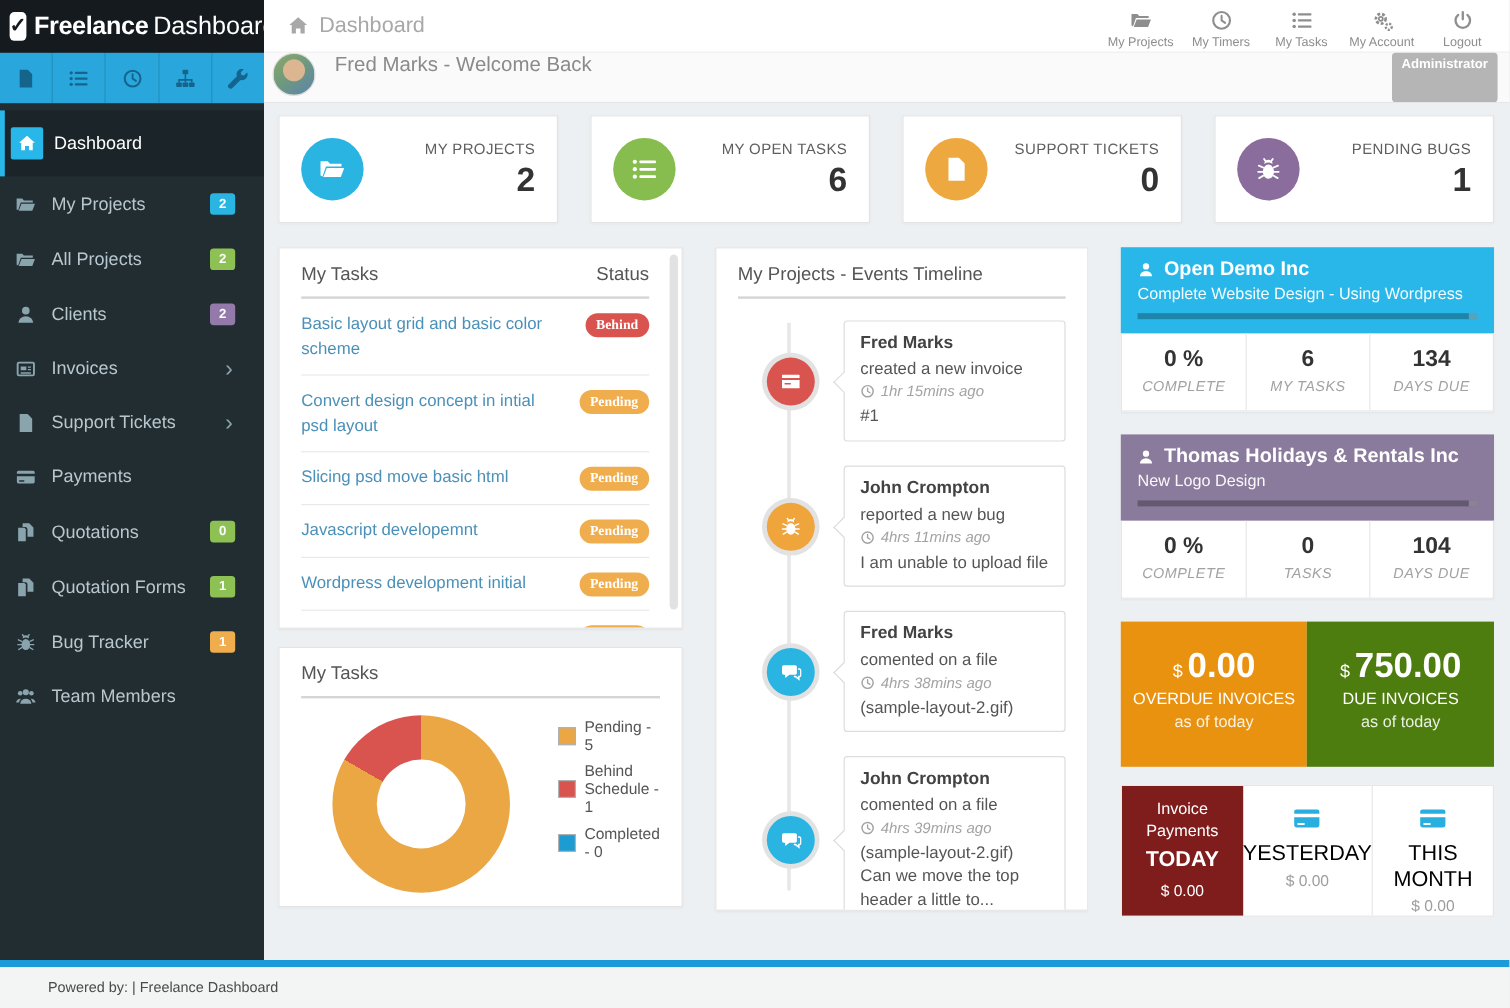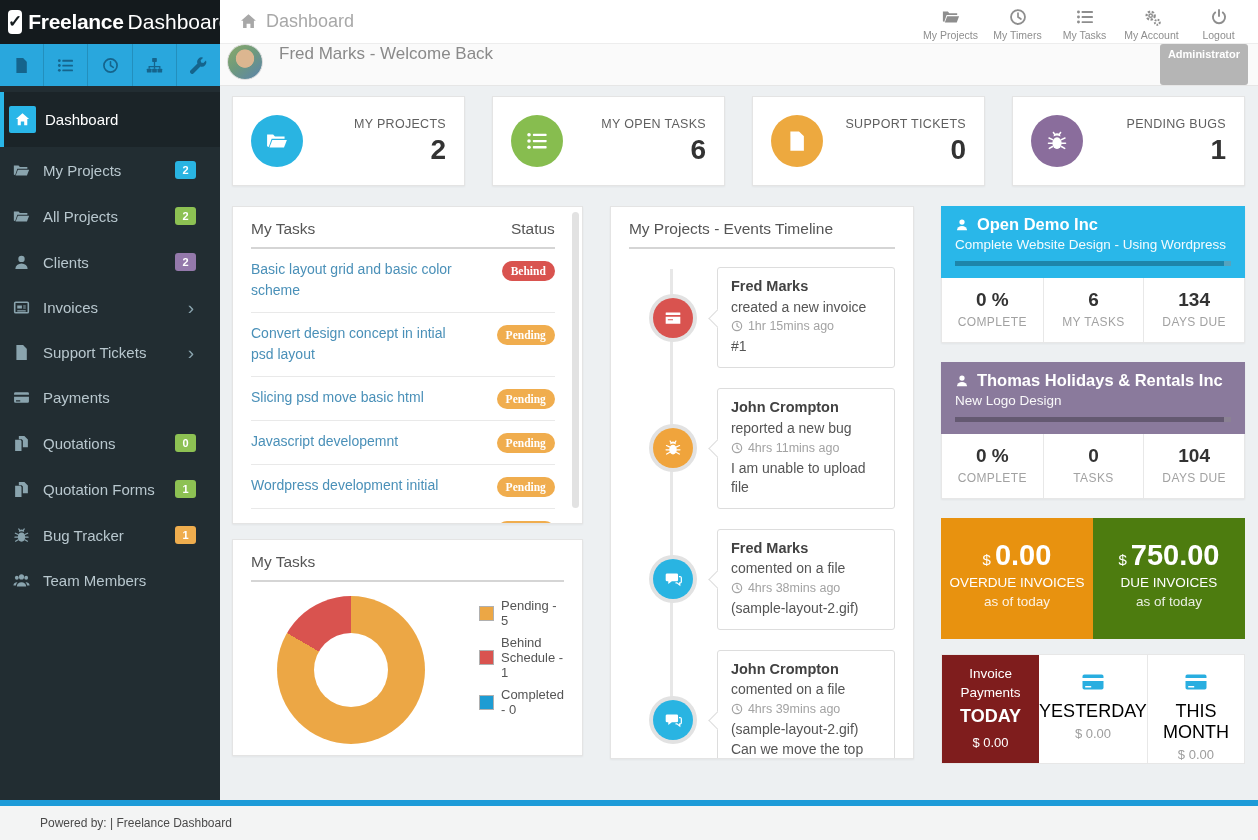--- a/index.html
+++ b/index.html
@@ -65,57 +65,57 @@
   
   .tasks-card { height:318px; padding:13px 27px 12px 18px; position:relative; overflow:hidden; }
   .task-row { display:flex; padding:10px 0 11px; border-bottom:1px solid #e9e9e9;gap:12px; }
   .task-link { color:#4a90b8; font-size:14px; line-height:1.5; width:205px; cursor:pointer; text-decoration:none; }
   .badge { margin-left:auto; align-self:flex-start; margin-top:2px; color:#fff; font-size:11.5px; font-weight:bold;
     padding:4px 9px; border-radius:10px;font-family:Liberation Serif, serif; }
   .scroll-strip { position:absolute; right:3px; top:5px; width:7px; height:296px; background:#e2e2e2; border-radius:4px; cursor:pointer; }
 
   
   .donut-card { margin-top:15px; height:217px; padding:13px 18px; overflow:hidden; }
-  .donut-body { display:flex;gap:14px; }
+  .donut-body { display:flex; }
   .donut { width:148px; height:148px; border-radius:50%; position:relative; margin:14px 0 0 26px; flex:none; }
   .donut::after { content:""; position:absolute; width:74px; height:74px; border-radius:50%; background:#fff; left:37px; top:37px; }
   .legend { margin:16px 0 0 40px; }
   .legend-item { display:flex; align-items:center; margin-bottom:7px; }
   .legend-swatch { width:15px; height:15px; border:1px solid #b0b0b0; margin-right:7px; flex:none; }
   .legend-label { font-size:13px; color:#555; }
 
   
   .timeline-card { height:553px; padding:13px 18px; position:relative; overflow:hidden; }
   .v-line { position:absolute; left:59px; top:62px; bottom:16px; width:3px; background:#e7e7e7; }
   .t-events { padding-top:18px; position:relative; }
   .t-event { position:relative; margin-bottom:20px; }
   .t-icon { position:absolute; left:24px; top:50%; transform:translateY(-50%); width:40px; height:40px; border-radius:50%;
     color:#fff; padding:11px; box-shadow:0 0 0 4px #e2e2e2; background:#ccc; }
   .t-box { margin-left:88px; background:#fff; border:1px solid #ddd; border-radius:3px; padding:9px 13px 10px; position:relative; }
   .t-box::before { content:""; position:absolute; left:-7px; top:calc(50% - 6px); width:12px; height:12px; background:#fff;
     border-left:1px solid #ddd; border-bottom:1px solid #ddd; transform:rotate(45deg); }
   .t-name { font-size:14.5px; font-weight:bold; color:#424242; line-height:1.35; }
   .t-action-txt { font-size:14px; color:#555; line-height:1.35; margin-top:1px; }
-  .t-time { display:flex; align-items:center; font-size:12.5px; color:#a3a3a3; margin-top:3px; }
+  .t-time { display:flex; align-items:center; font-size:12.5px; color:#a3a3a3; margin-top:3px;font-style:italic; }
   .t-clock { width:12px; height:12px; margin-right:5px; color:#a3a3a3; flex:none; }
   .t-detail { font-size:14px; color:#555; line-height:1.4; margin-top:4px; }
 
   
   .proj-card { margin-bottom:19px; border:none; }
   .proj-head { padding:9px 14px 12px; color:#fff; cursor:pointer; }
   .proj-client { display:flex; align-items:center; font-size:16.5px; font-weight:bold; }
   .pc-icon { width:14px; height:14px; margin-right:8px; flex:none; }
   .proj-name { font-size:13.5px; margin-top:3px; opacity:.95; font-weight:normal; }
   .proj-progress { margin-top:9px; height:5px; background:rgba(0,0,0,.27); position:relative; }
   .proj-progress span { position:absolute; right:0; top:0; height:5px; width:7px; background:rgba(255,255,255,.25); }
   .proj-stats { display:grid; grid-template-columns:repeat(3,1fr); background:#fff; border:1px solid #e7e7e7; border-top:none; }
   .pcell { text-align:center; padding:11px 4px 13px; }
   .pcell + .pcell { border-left:1px solid #e8e8e8; }
   .pcell-value { font-size:19px; font-weight:bold; color:#333; }
-  .pcell-label { font-size:12px; color:#a2a2a2; margin-top:4px; letter-spacing:.4px; }
+  .pcell-label { font-size:12px; color:#a2a2a2; margin-top:4px; letter-spacing:.4px;font-style:italic; }
 
   .inv-row { display:grid; grid-template-columns:1fr 1fr; height:121px; margin-bottom:15px; color:#fff; text-align:center; }
   .inv-cell { padding-top:21px; }
   .inv-overdue { background:#e8920f; }
   .inv-due { background:#4d7c0f; }
   .inv-amount { font-size:29px; font-weight:bold; }
   .inv-cur { font-size:15px; font-weight:normal; margin-right:4px; }
   .inv-label { font-size:13.5px; margin-top:3px; }
   .inv-sub { font-size:13.5px; margin-top:4px; opacity:.88; }
 

